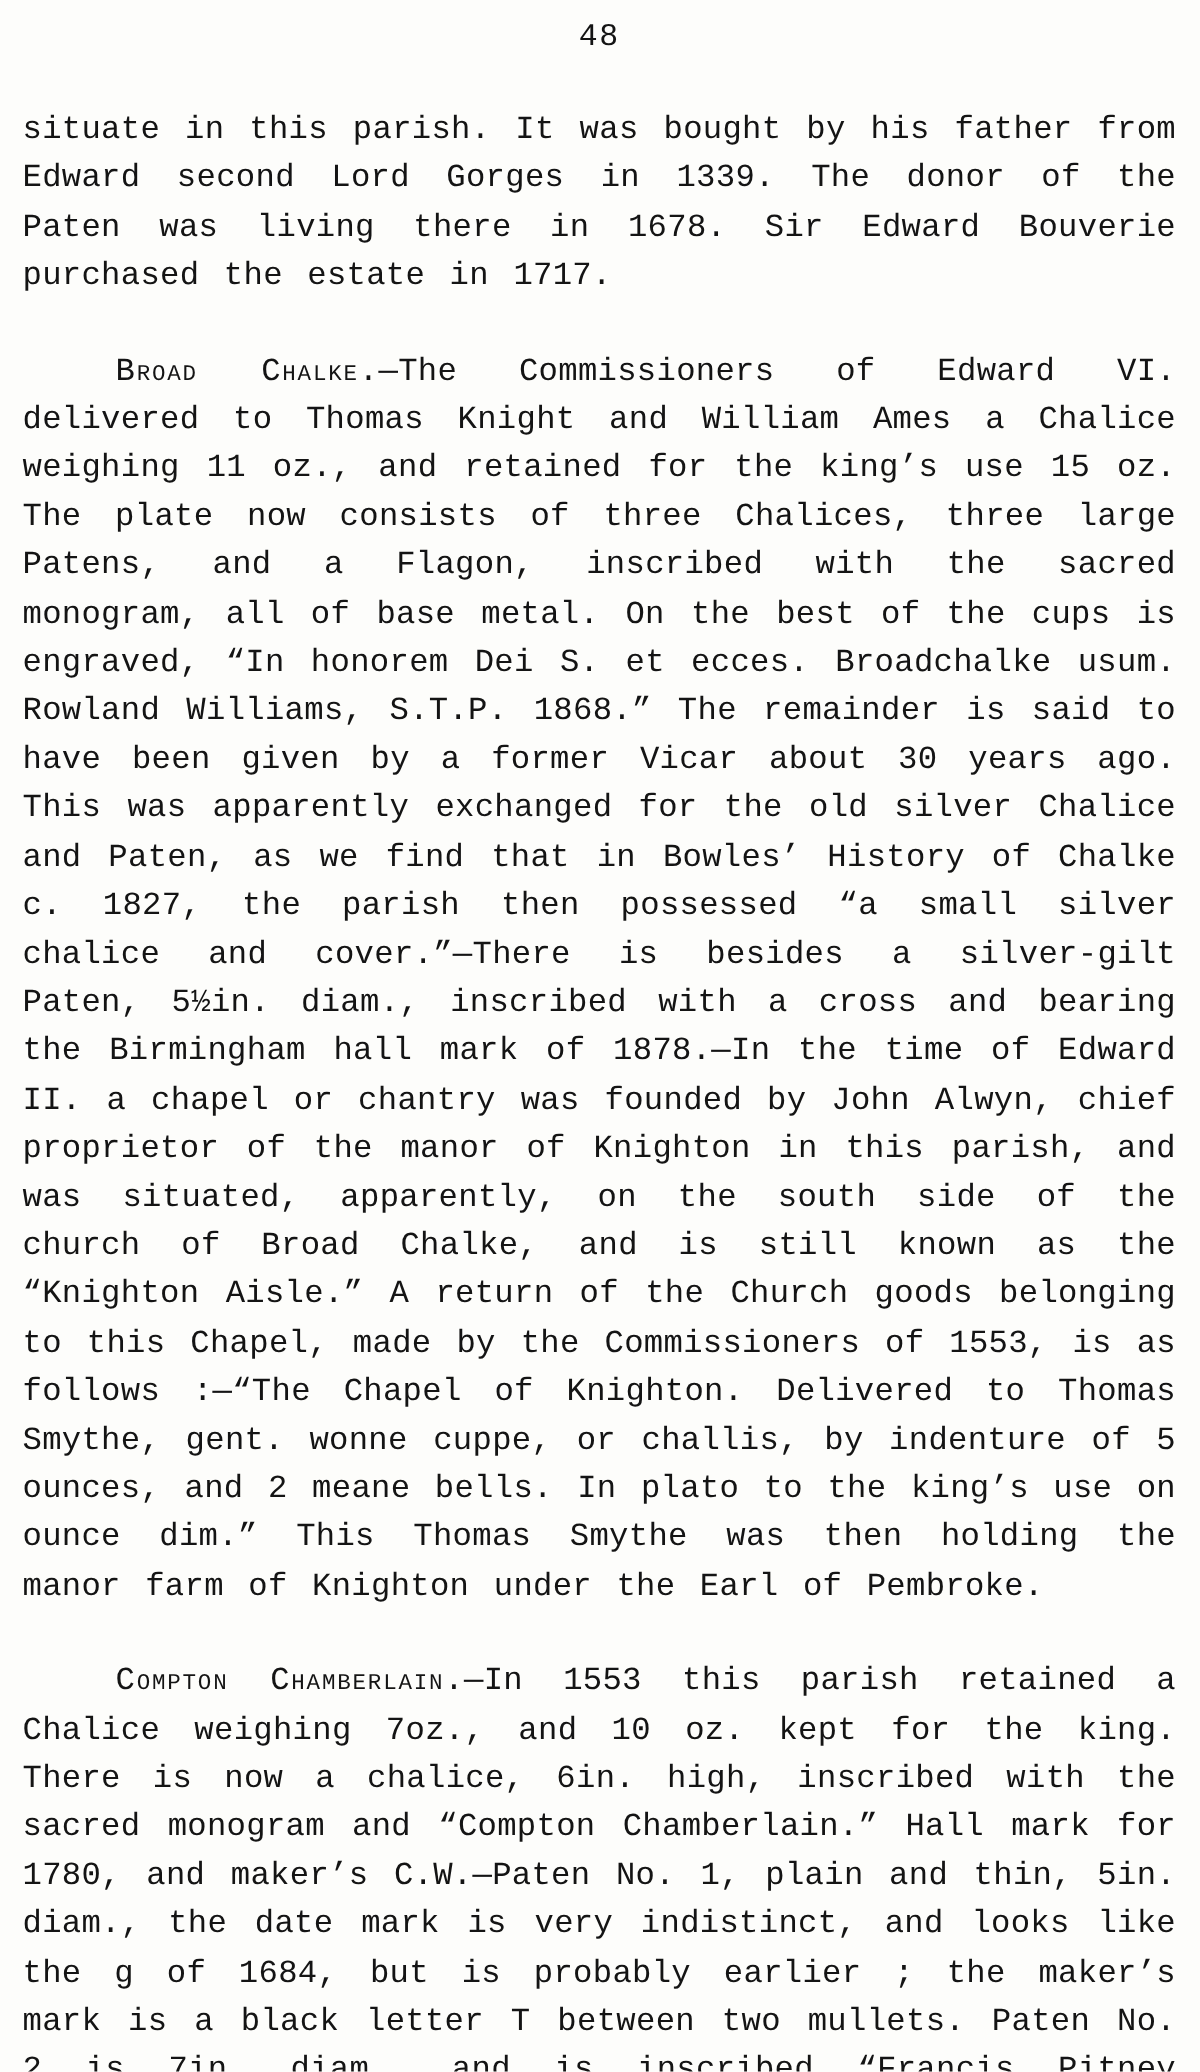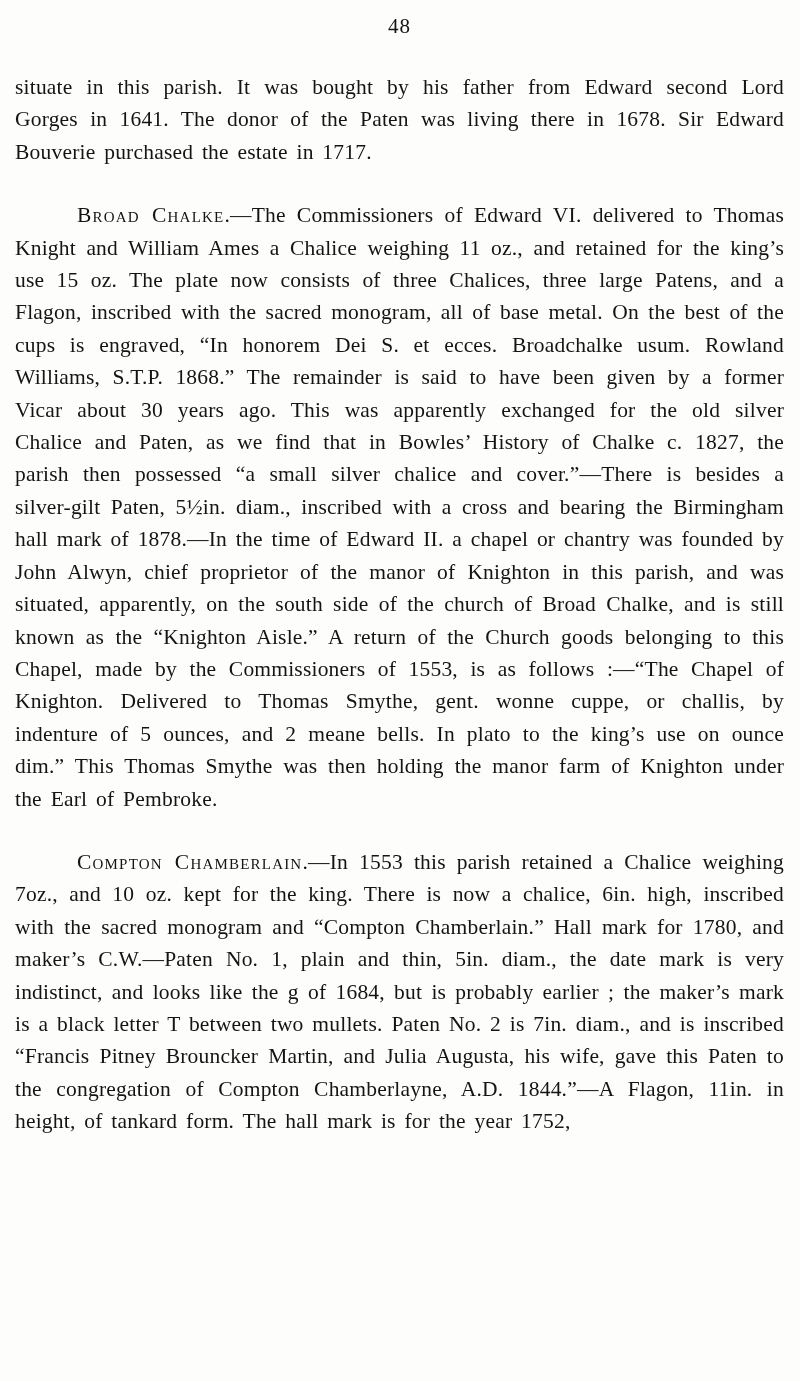--- a/index.html
+++ b/index.html
@@ -8,21 +8,21 @@
     width: 800px;
     height: 1381px;
     background: #fdfdfb;
     overflow: hidden;
   }
   .page {
     box-sizing: border-box;
     width: 800px;
     height: 1074px;
     padding: 14px 16px 0 15px;
-    font-family: Liberation Serif, serif;
+    font-family: Liberation Mono, monospace;
     color: #141414;
     font-size: 21.5px;
     line-height: 32.4px;
     text-align: justify;
   }
   .page-number {
     text-align: center;
     font-size: 21px;
     letter-spacing: 1px;
     margin: 0 0 33px 0;
@@ -43,19 +43,19 @@
     margin-left: 31px;
   }
 </style>
 </head>
 <body>
 
 <div class="page">
 
   <div class="page-number">48</div>
 
-  <p class="para">situate in this parish.  It was bought by his father from Edward second Lord Gorges in 1641.  The donor of the Paten was living there in 1678.  Sir Edward Bouverie purchased the estate in 1717.</p>
+  <p class="para">situate in this parish.  It was bought by his father from Edward second Lord Gorges in 1339.  The donor of the Paten was living there in 1678.  Sir Edward Bouverie purchased the estate in 1717.</p>
 
   <p class="para indent"><span class="smallcaps">Broad Chalke</span><span>.—The Commissioners of Edward VI. delivered to Thomas Knight and William Ames a Chalice weighing 11 oz., and retained for the king’s use 15 oz.  The plate now consists of three Chalices, three large Patens, and a Flagon, inscribed with the sacred monogram, all of base metal.  On the best of the cups is engraved, “In honorem Dei S. et ecces. Broadchalke usum. Rowland Williams, S.T.P. 1868.”  The remainder is said to have been given by a former Vicar about 30 years ago.  This was apparently exchanged for the old silver Chalice and Paten, as we find that in Bowles’ History of Chalke c. 1827, the parish then possessed “a small silver chalice and cover.”—There is besides a silver-gilt Paten, 5½in. diam., inscribed with a cross and bearing the Birmingham hall mark of 1878.—In the time of Edward II. a chapel or chantry was founded by John Alwyn, chief proprietor of the manor of Knighton in this parish, and was situated, apparently, on the south side of the church of Broad Chalke, and is still known as the “Knighton Aisle.”  A return of the Church goods belonging to this Chapel, made by the Commissioners of 1553, is as follows :—“The Chapel of Knighton.  Delivered to Thomas Smythe, gent. wonne cuppe, or challis, by indenture of 5 ounces, and 2 meane bells.  In plato to the king’s use on ounce dim.”  This Thomas Smythe was then holding the manor farm of Knighton under the Earl of Pembroke.</span></p>
 
   <p class="para indent"><span class="smallcaps">Compton Chamberlain</span><span>.—In 1553 this parish retained a Chalice weighing 7oz., and 10 oz. kept for the king.  There is now a chalice, 6in. high, inscribed with the sacred monogram and “Compton Chamberlain.”  Hall mark for 1780, and maker’s C.W.—Paten No. 1, plain and thin, 5in. diam., the date mark is very indistinct, and looks like the g of 1684, but is probably earlier ; the maker’s mark is a black letter T between two mullets.  Paten No. 2 is 7in. diam., and is inscribed “Francis Pitney Brouncker Martin, and Julia Augusta, his wife, gave this Paten to the congregation of Compton Chamberlayne, A.D. 1844.”—A Flagon, 11in. in height, of tankard form.  The hall mark is for the year 1752,</span></p>
 
 </div>
 
 </body></html>

